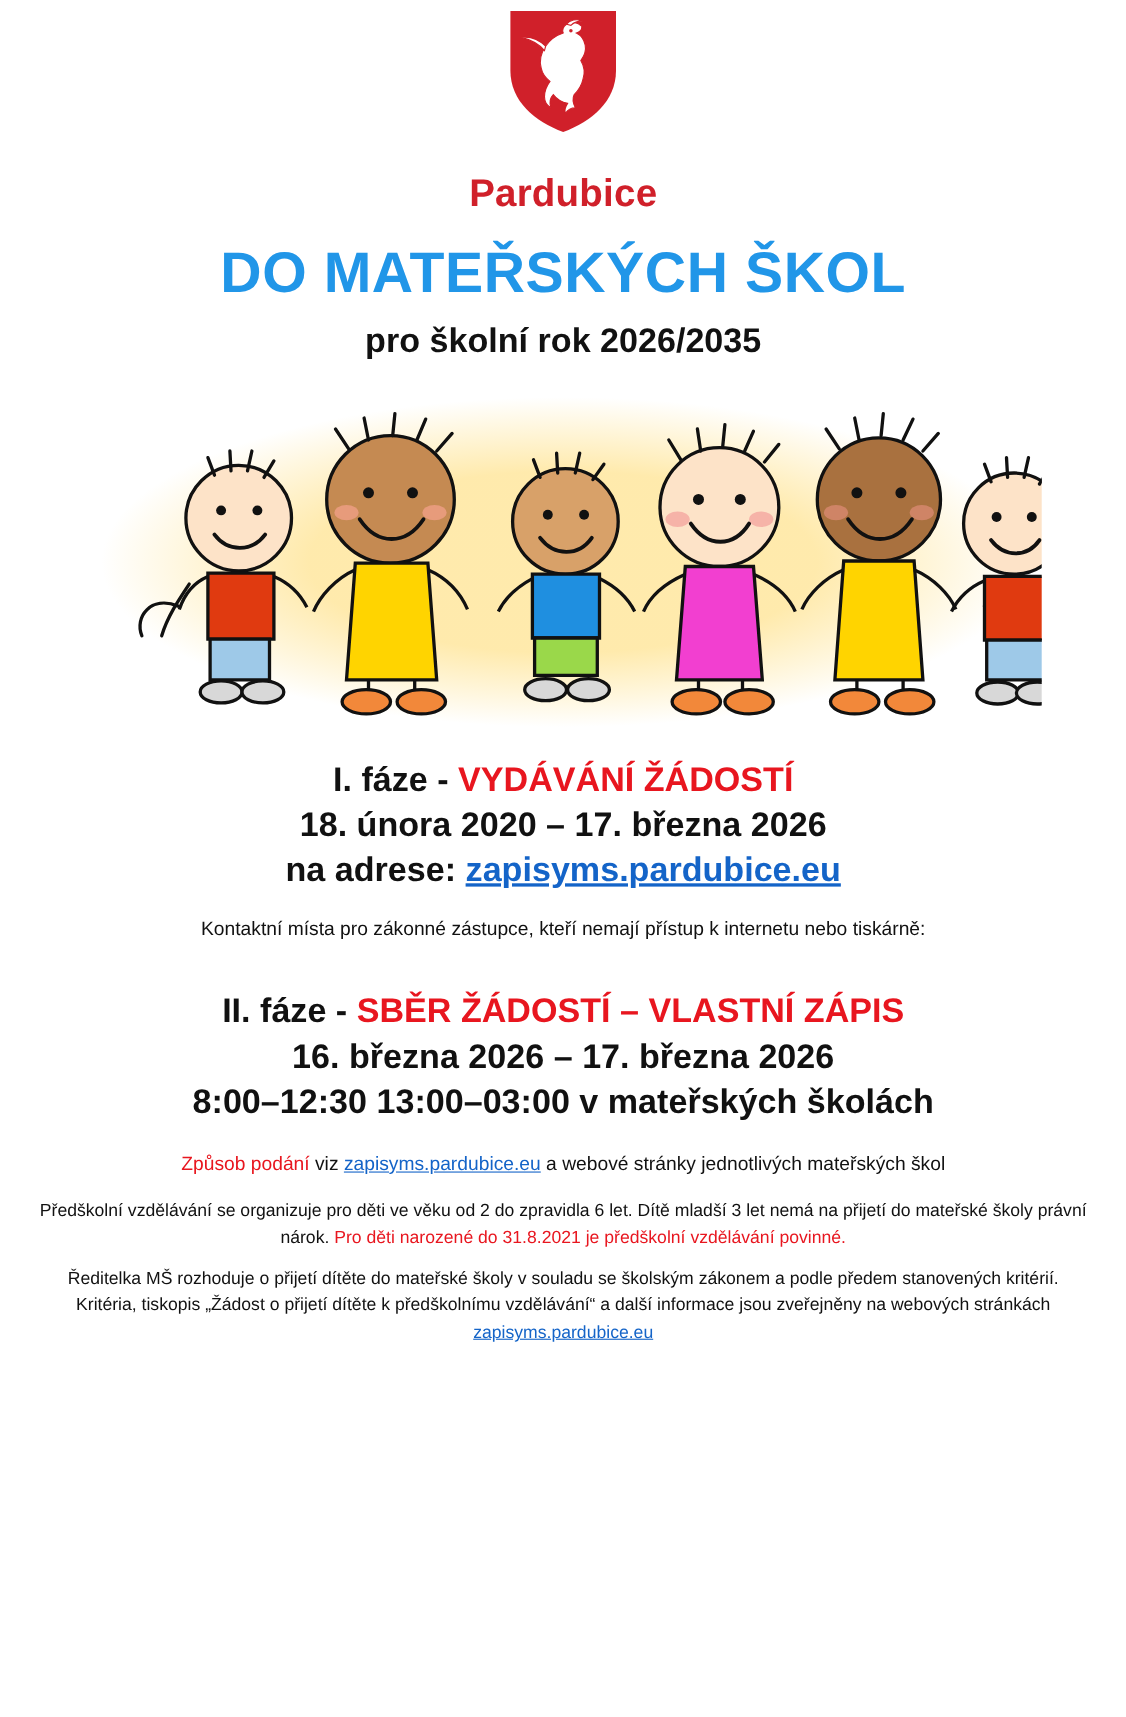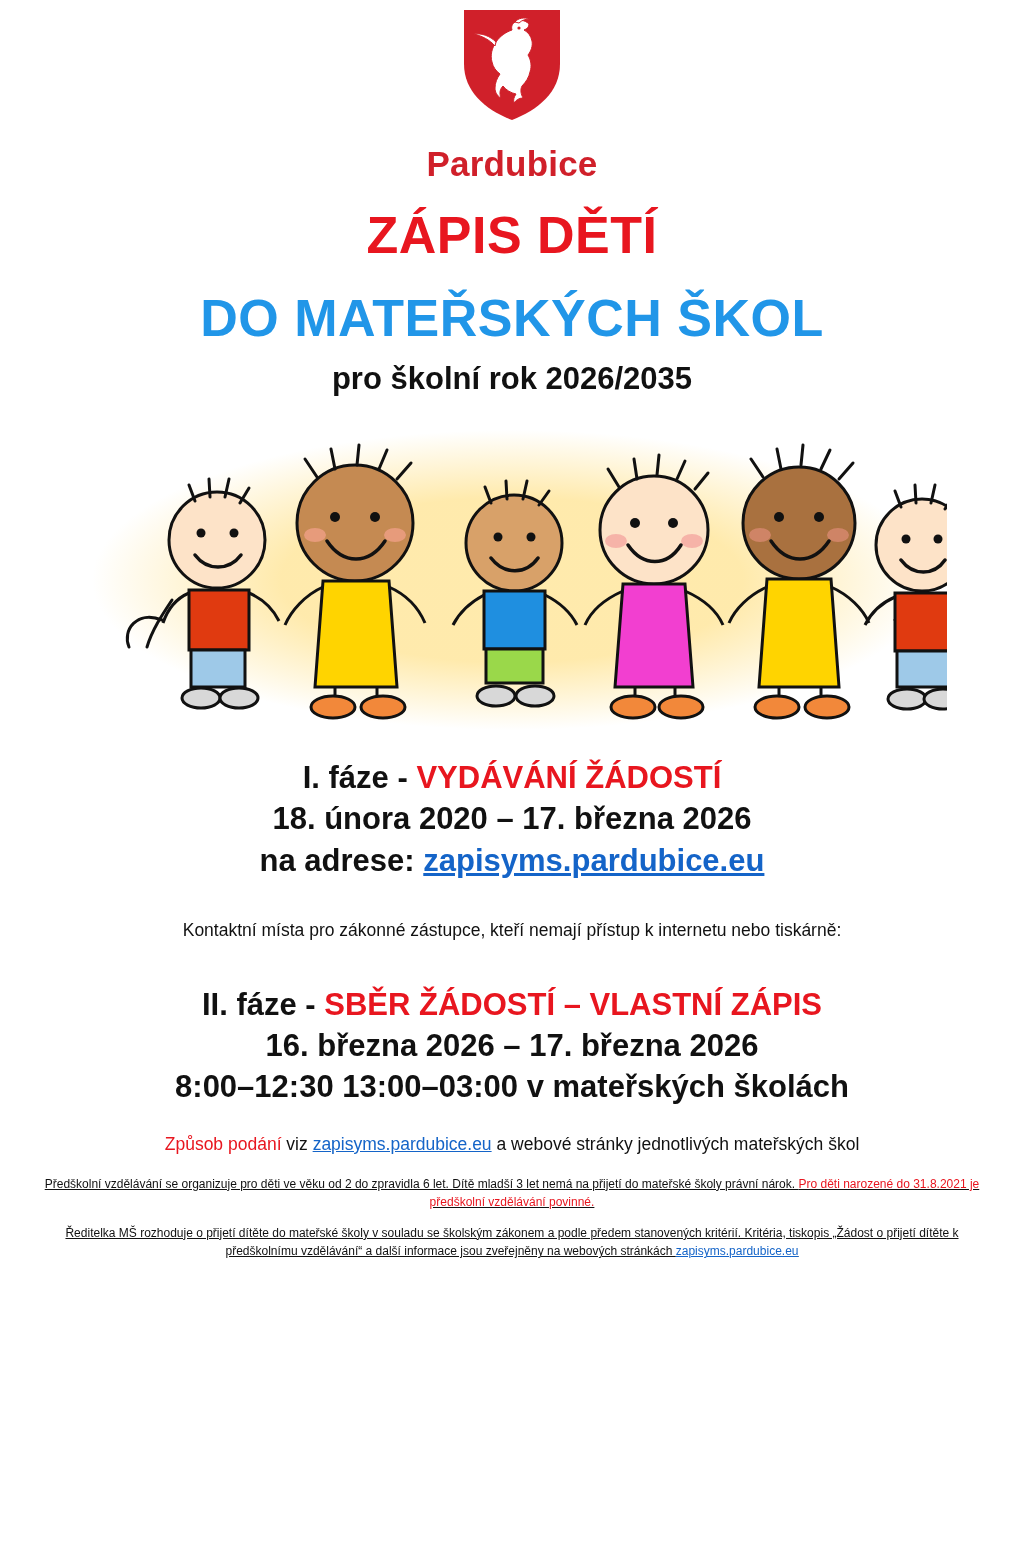--- a/index.html
+++ b/index.html
@@ -33,21 +33,21 @@
     display: flex;
     justify-content: center;
   }
 
   
   .city-name {
     color: #d0202a;
     font-size: 35px;
     font-weight: bold;
     letter-spacing: 0.2px;
-    margin-top: 22px;
+    margin-top: 34px;
     line-height: 1;
   }
 
   
   .announce {
     margin-top: 27px;
     font-size: 18.5px;
     font-weight: bold;
     color: #000;
     text-align: center;
@@ -96,42 +96,41 @@
     font-size: 31px;
     font-weight: bold;
     color: #111;
   }
   .accent-red { color: #e8161f; }
   .link {
     color: #1464c8;
     text-decoration: underline;
   }
   .note {
-    margin-top: 36px;
+    margin-top: 20px;
     text-align: center;
     font-size: 17.5px;
     line-height: 1.55;
     color: #111;
   }
   .phase-2 { margin-top: 40px; }
   .small-red-line {
     margin-top: 26px;
     text-align: center;
     font-size: 17.5px;
     color: #111;
   }
   .small-red-line .red { color: #e8161f; }
   .para {
     margin-top: 20px;
     text-align: center;
-    font-size: 12px;
+    font-size: 16px;
     line-height: 1.55;
     color: #111;
     width: 960px;
-    text-decoration: underline;
   }
   .para .red { color: #e8161f; }
   .para-last { margin-top: 12px; }
 </style>
 </head>
 <body>
 
 <div class="poster">
 
   <div class="crest-wrap">
@@ -147,21 +146,20 @@
         <circle cx="67" cy="22" r="1.6" fill="#d0202a" stroke="none"></circle>
         <path d="M63 16 C66 12 72 11 78 13 C74 13 70 14 67 17 Z" fill="#ffffff"></path>
       </g>
       <path d="M44 36 C38 30 30 27 22 28 C30 30 38 34 43 40 Z" fill="#ffffff" stroke="#d0202a" stroke-width="1"></path>
     </svg>
   </div>
 
   <div class="city-name">Pardubice</div>
 
 
-  <div class="headline-red">ZÁPIS DĚTÍ</div>
   <div class="headline-blue">DO MATEŘSKÝCH ŠKOL</div>
   <div class="headline-sub">pro školní rok 2026/2035</div>
 
   <div class="kids-wrap">
     <svg width="870" height="320" viewBox="0 0 870 320" aria-hidden="true">
       <defs>
         <radialGradient id="glow" cx="50%" cy="50%" r="50%">
           <stop offset="55%" stop-color="#ffe9a8" stop-opacity="0.95"></stop>
           <stop offset="100%" stop-color="#ffe9a8" stop-opacity="0"></stop>
         </radialGradient>

